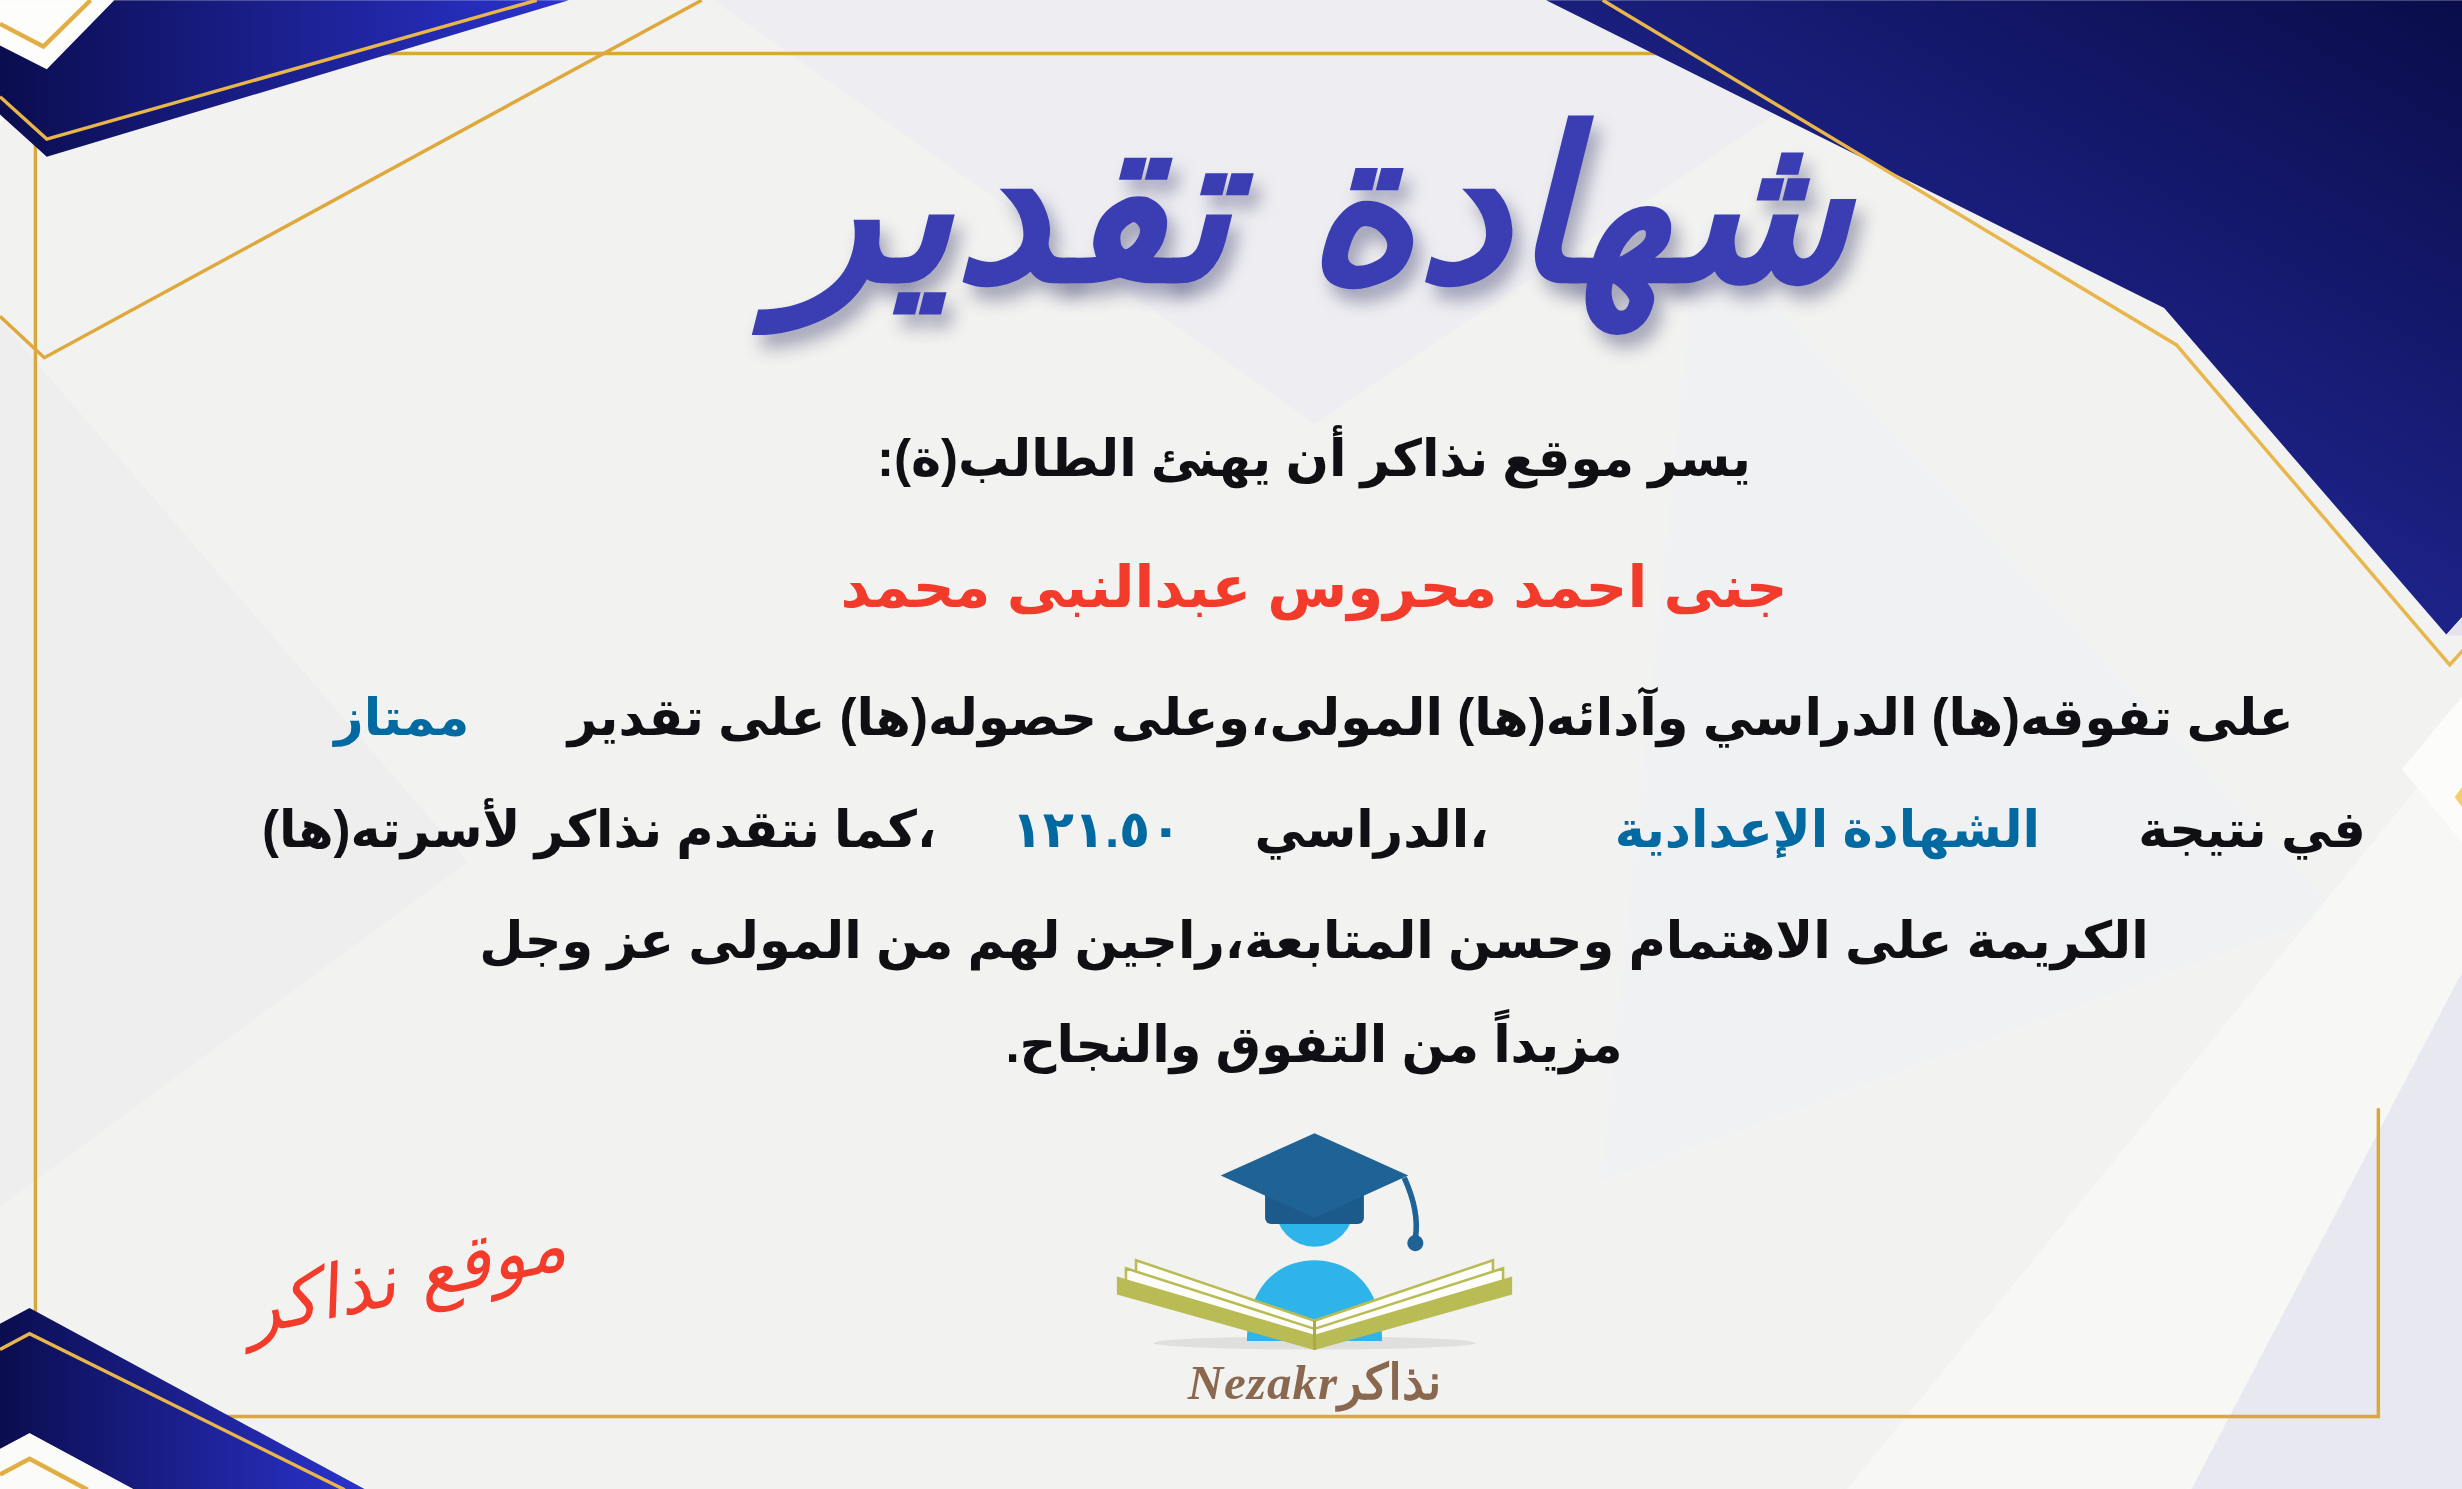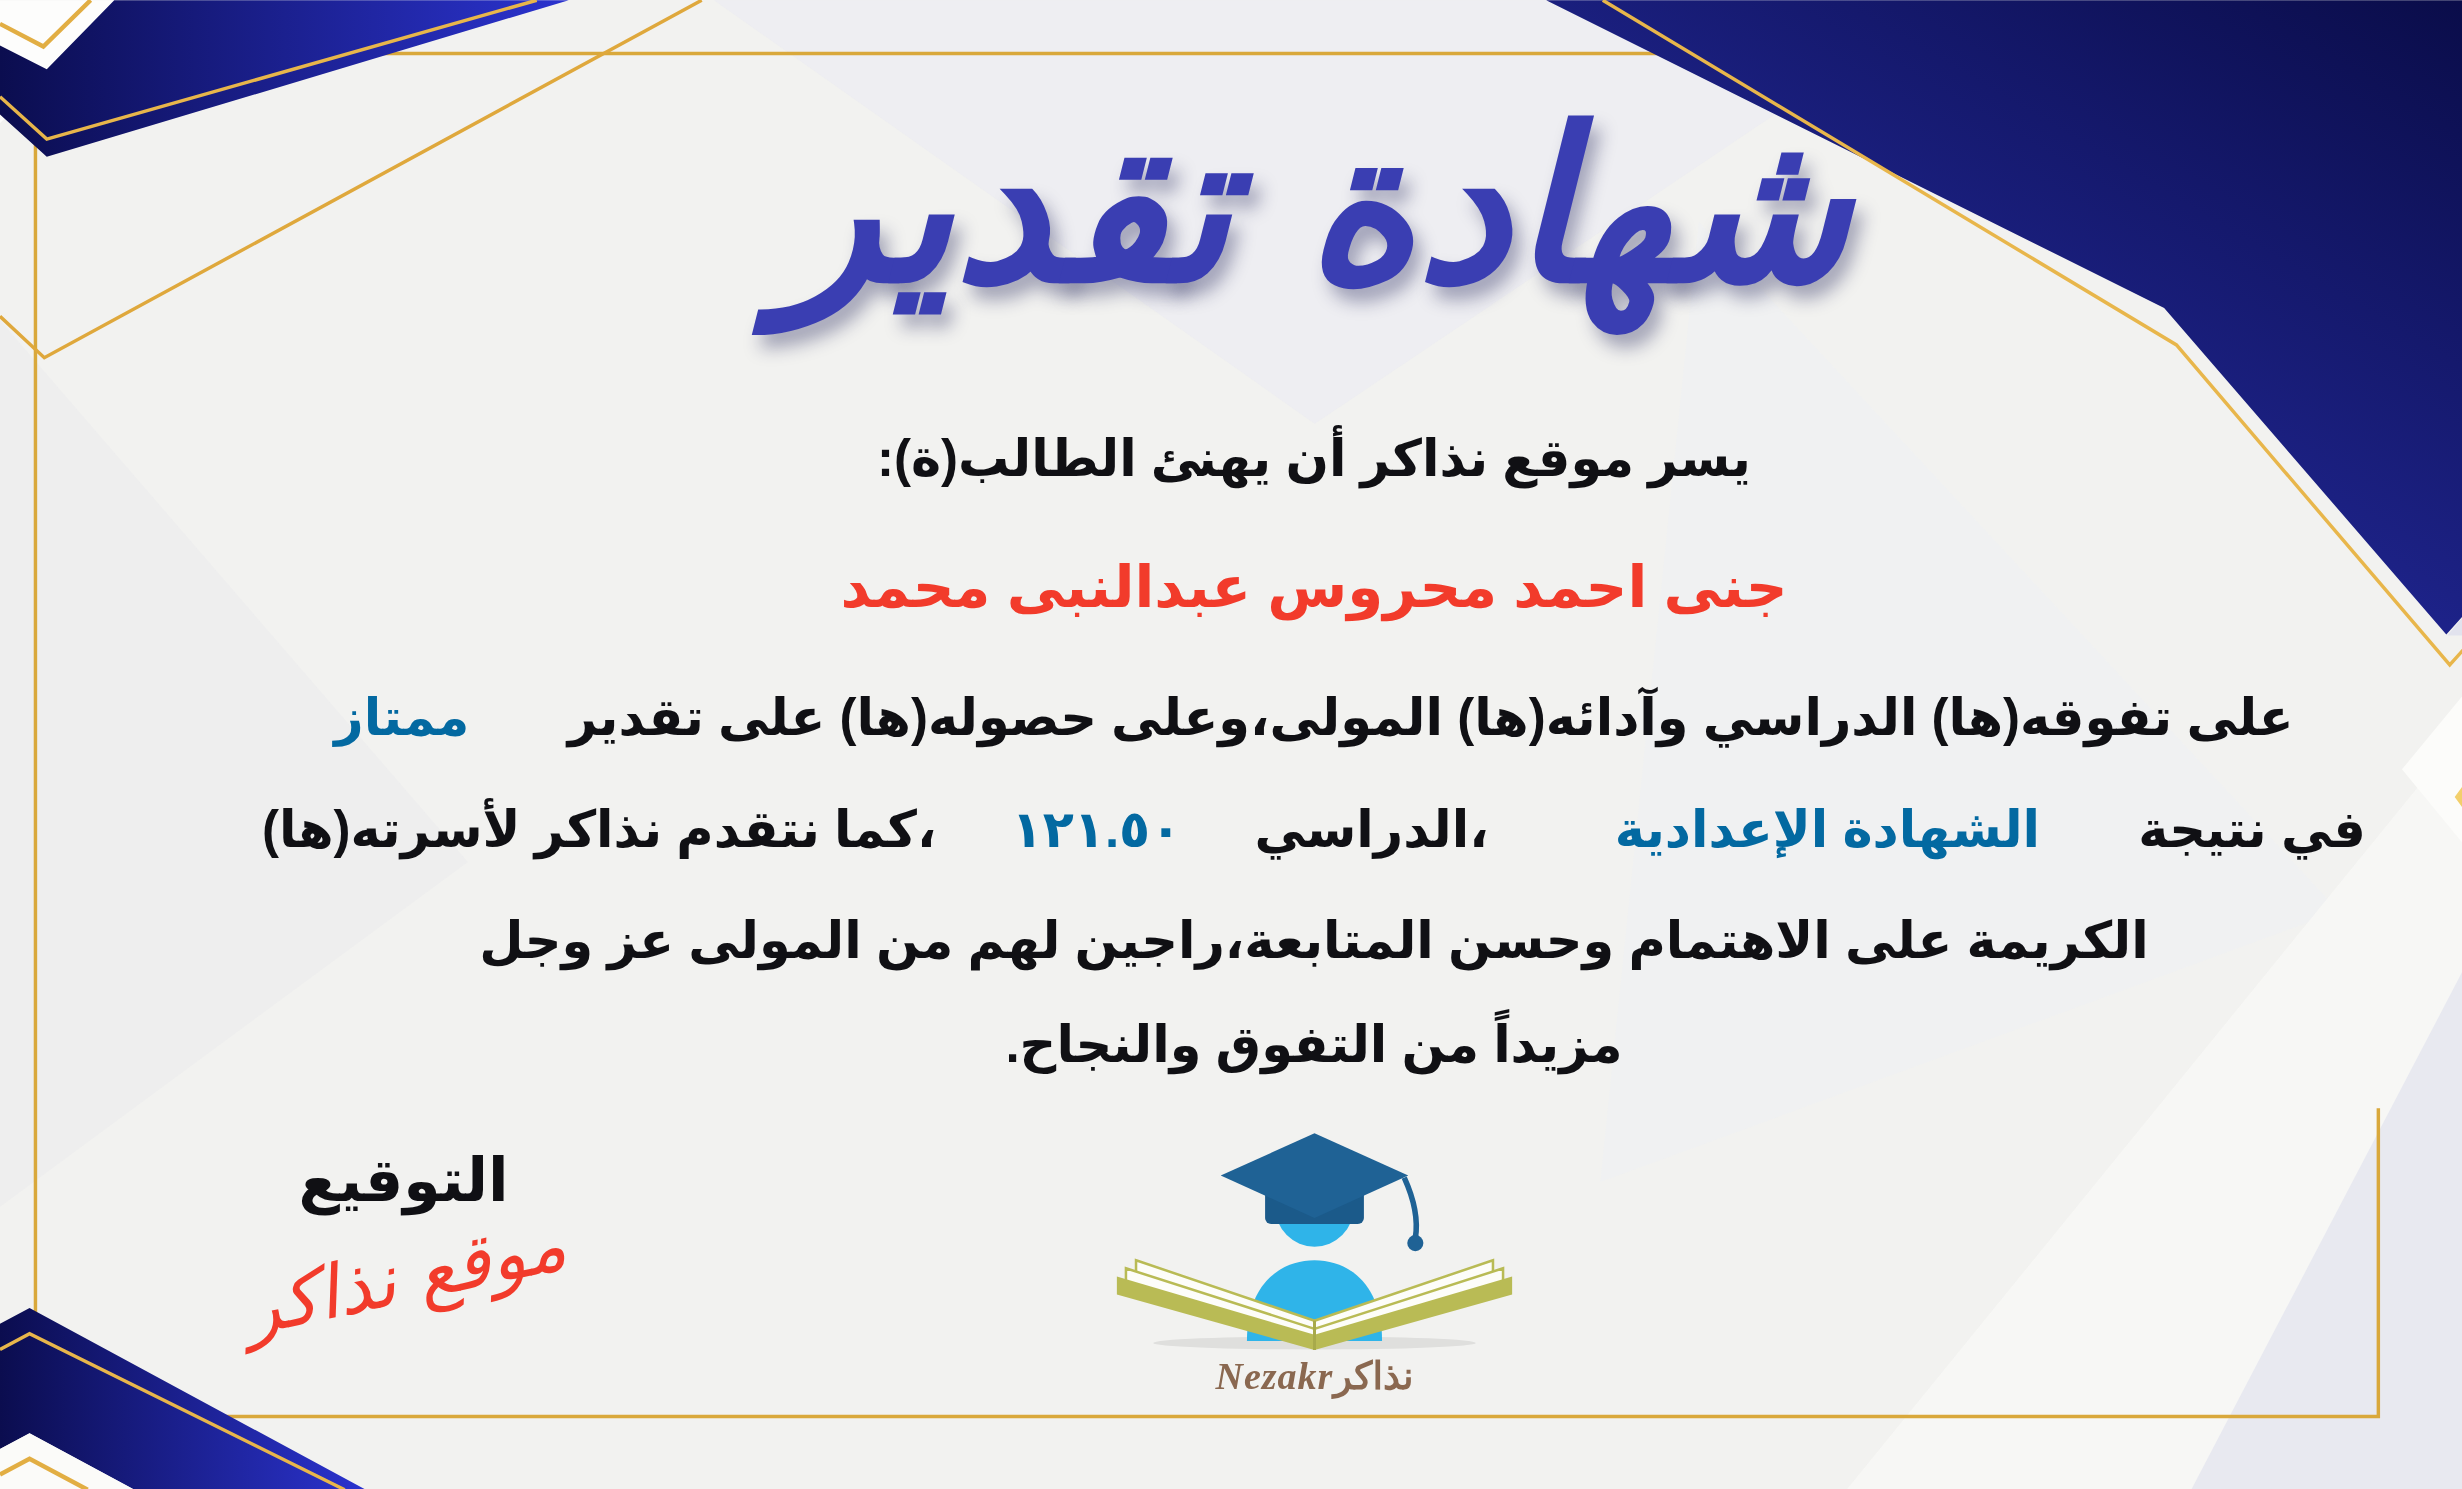--- a/index.html
+++ b/index.html
@@ -36,21 +36,21 @@
     position:absolute;top:1234px;left:222px;width:364px;text-align:center;
     font-family:"DejaVu Serif","Liberation Serif",serif;font-style:italic;
     font-size:73px;color:#f23b2b;
     transform:rotate(-12deg);
   }
   .logo{position:absolute;top:1109px;left:1087px;width:455px;text-align:center;direction:rtl;}
   .logo svg{display:block;margin:0 auto;}
   .wordmark{
     margin-top:3px;
     font-family:"Liberation Serif","DejaVu Serif",serif;
-    font-size:38px;font-weight:bold;color:#8a6850;letter-spacing:1px;
+    font-size:49px;font-weight:bold;color:#8a6850;letter-spacing:1px;
   }
   .wordmark .latin{font-style:italic;direction:ltr;unicode-bidi:embed;}
 </style>
 </head>
 <body>
 
 <div class="stage">
 
   <svg class="decor" viewBox="0 0 5337 3025" aria-hidden="true">
     <defs>
@@ -121,21 +121,20 @@
     <span class="red gap-r gap-l">الشهادة الإعدادية</span>
     <span>،الدراسي</span>
     <span class="red gap-r-sm gap-l-sm">١٢١.٥٠</span>
     <span>،كما نتقدم نذاكر لأسرته(ها)</span>
   </div>
 
   <div class="abs bodyline l3">الكريمة على الاهتمام وحسن المتابعة،راجين لهم من المولى عز وجل</div>
 
   <div class="abs bodyline l4">مزيداً من التفوق والنجاح.</div>
 
-  <div class="sig-label">التوقيع</div>
   <div class="sig-script">موقع نذاكر</div>
 
   <div class="logo">
     <svg width="455" height="242" viewBox="0 0 900 480" aria-hidden="true">
       <ellipse cx="450" cy="464" rx="320" ry="13" fill="rgba(0,0,0,0.08)"></ellipse>
 
       <path d="M316,460 C316,350 380,300 450,300 C520,300 584,350 584,460 Z" fill="#2fb4e9"></path>
       <circle cx="450" cy="195" r="78" fill="#2fb4e9"></circle>
 
       <rect x="352" y="148" width="196" height="80" rx="12" fill="#1b5a8a"></rect>

